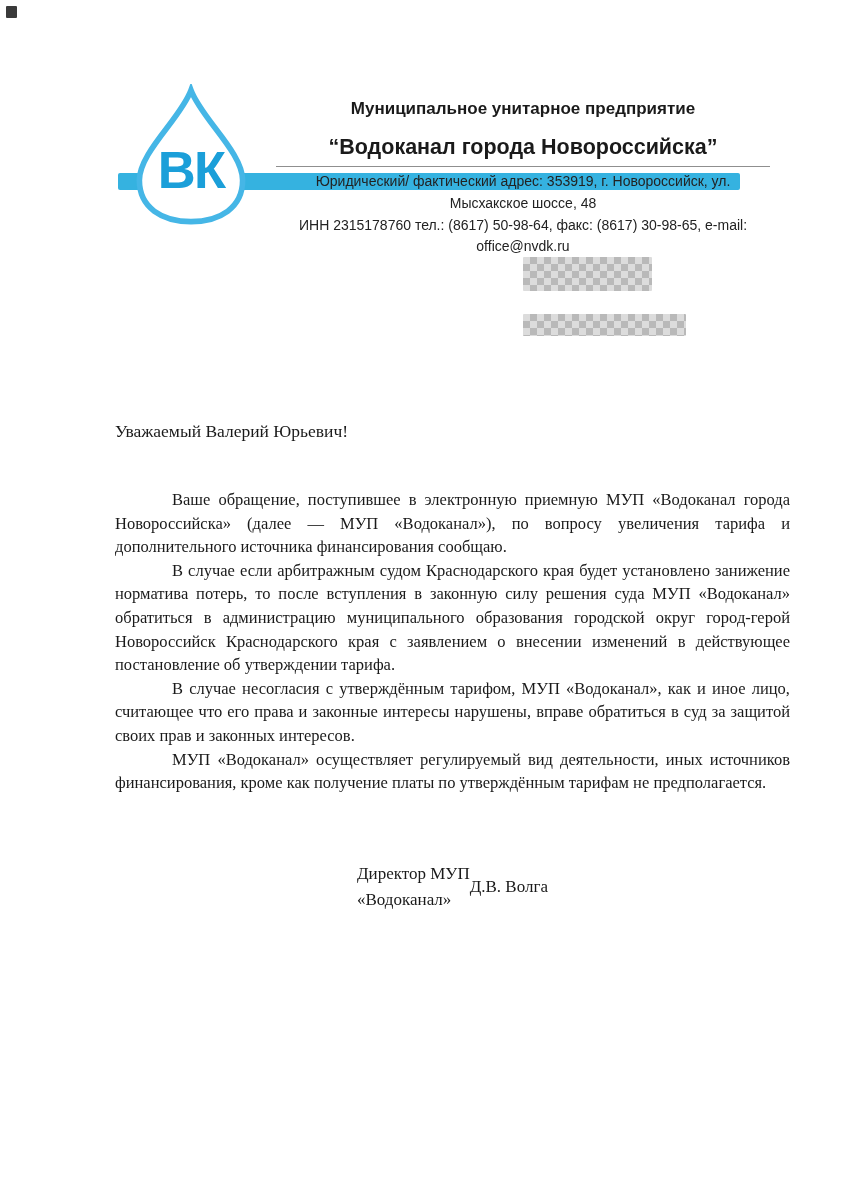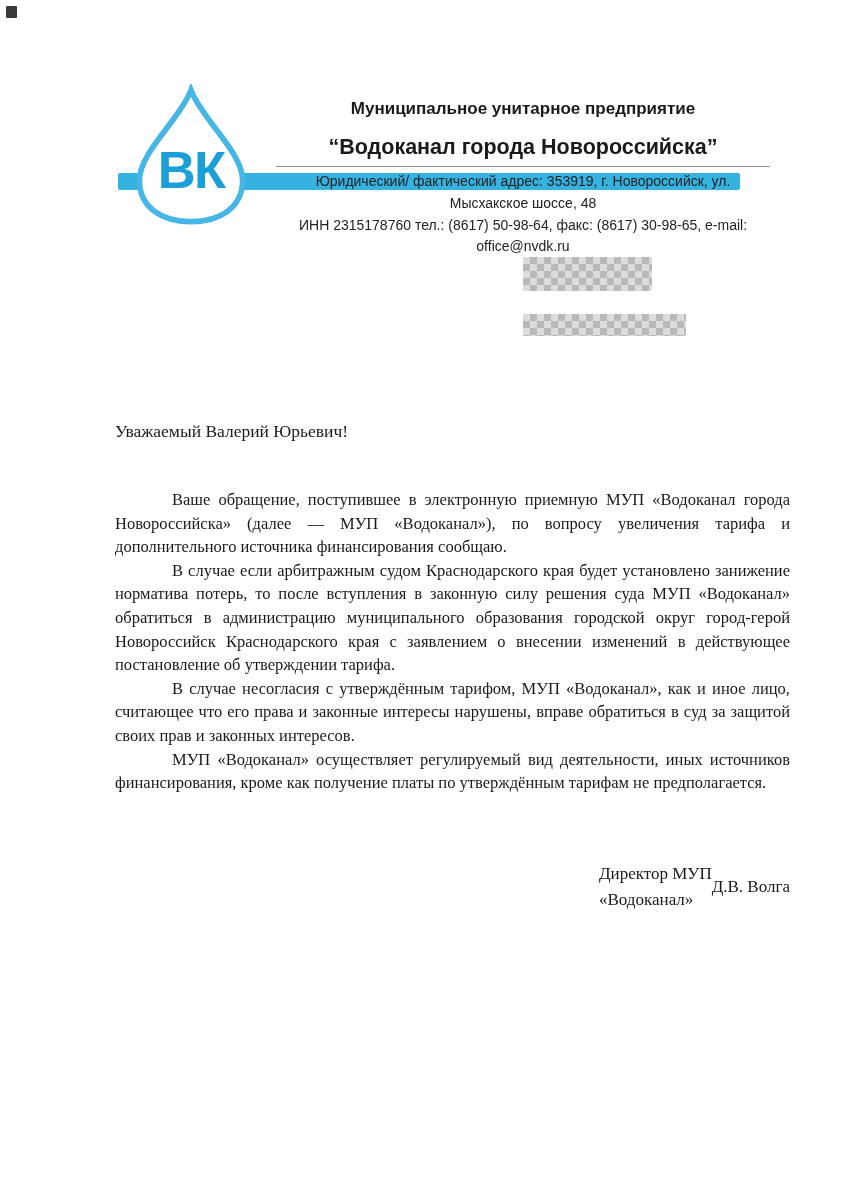--- a/index.html
+++ b/index.html
@@ -55,21 +55,21 @@
   .body-text{margin-top:46px;}
   .body-text p{
     margin:0;
     font-size:16.5px;
     line-height:23.6px;
     text-align:justify;
     text-indent:57px;
   }
   
   .signature{
-    display:flex;justify-content:flex-end;align-items:center;
+    display:flex;justify-content:center;align-items:center;
     margin-top:66px;
     font-size:17px;line-height:1.55;
   }
   .sig-title{white-space:pre-line;}
 </style>
 </head>
 <body>
 
 <div class="page">
 

